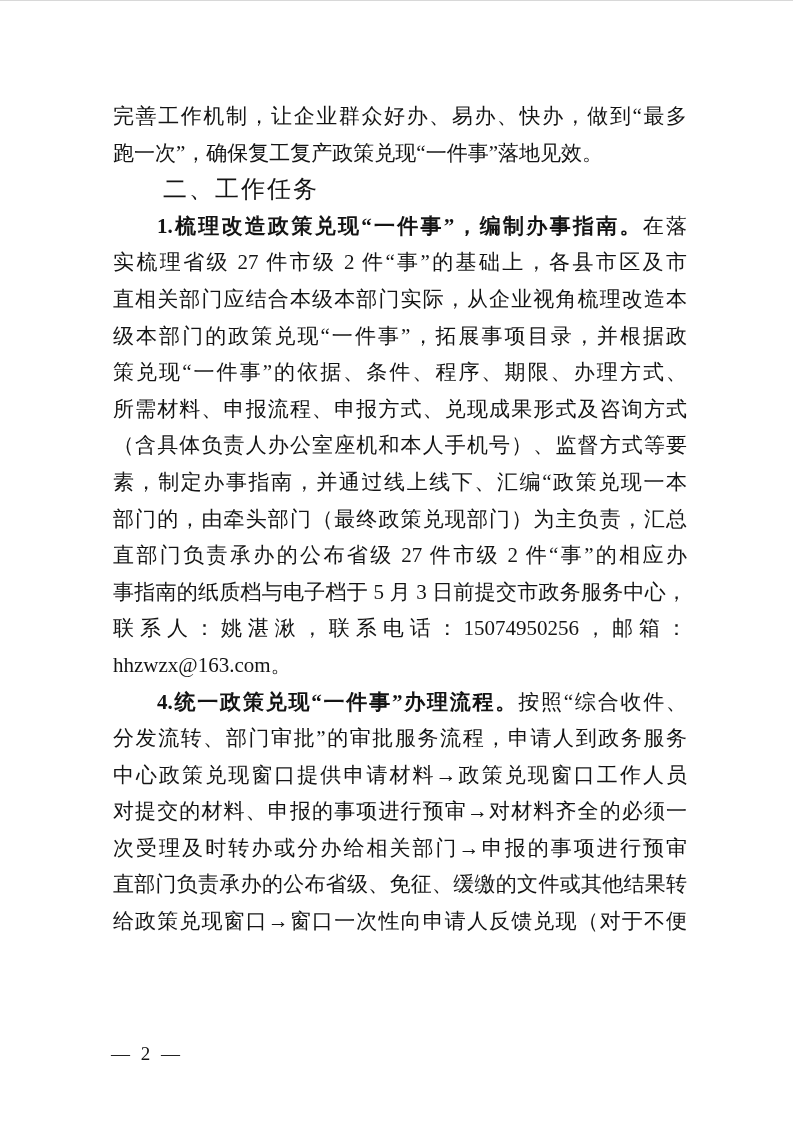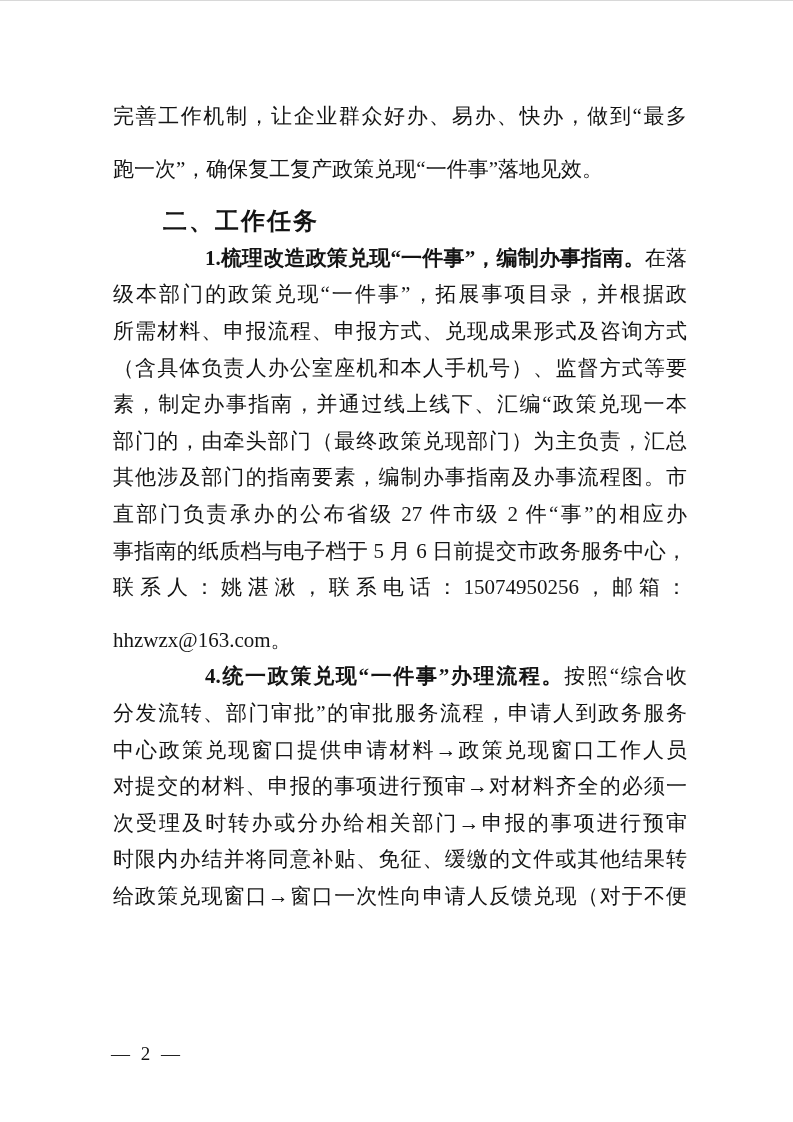--- a/index.html
+++ b/index.html
@@ -28,35 +28,33 @@
     line-height: 36.6px;
     height: 36.6px;
     overflow: hidden;
     text-align: justify;
     text-align-last: justify;
     text-justify: inter-character;
     white-space: pre-wrap;
   }
   .line.left-last {
     text-align-last: left;
-    margin-top: 16px;
   }
   .line.indent {
     text-indent: 44px;
   }
   .line.heading-line {
     font-family: "Liberation Sans", "DejaVu Sans", sans-serif;
-    font-weight: bold;
+    font-weight: normal;
     font-size: 24px;
     text-indent: 50px;
     letter-spacing: 2px;
   }
   .lead {
     font-weight: bold;
-    margin-left: 48px;
   }
   .page-number {
     position: absolute;
     left: 111px;
     top: 1042px;
     font-size: 19px;
     letter-spacing: 3px;
     color: #141414;
   }
 </style>
@@ -65,35 +63,37 @@
 
 <div class="page">
   <div class="text-block">
 
     <div class="line">完善工作机制，让企业群众好办、易办、快办，做到“最多</div>
     <div class="line left-last">跑一次”，确保复工复产政策兑现“一件事”落地见效。</div>
 
     <div class="line heading-line left-last">二、工作任务</div>
 
     <div class="line indent"><span class="lead">1.梳理改造政策兑现“一件事”，编制办事指南。</span><span>在落</span></div>
+    <div class="line">实梳理省级 27 件市级 2 件“事”的基础上，各县市区及市</div>
+    <div class="line">直相关部门应结合本级本部门实际，从企业视角梳理改造本</div>
     <div class="line">级本部门的政策兑现“一件事”，拓展事项目录，并根据政</div>
+    <div class="line">策兑现“一件事”的依据、条件、程序、期限、办理方式、</div>
     <div class="line">所需材料、申报流程、申报方式、兑现成果形式及咨询方式</div>
     <div class="line">（含具体负责人办公室座机和本人手机号）、监督方式等要</div>
     <div class="line">素，制定办事指南，并通过线上线下、汇编“政策兑现一本</div>
     <div class="line">部门的，由牵头部门（最终政策兑现部门）为主负责，汇总</div>
-    <div class="line">其他涉及部门的指南要素，编制办事指南及办事流程图。市</div>
     <div class="line">直部门负责承办的公布省级 27 件市级 2 件“事”的相应办</div>
-    <div class="line">事指南的纸质档与电子档于 5 月 6 日前提交市政务服务中心，</div>
+    <div class="line">事指南的纸质档与电子档于 5 月 3 日前提交市政务服务中心，</div>
     <div class="line">联系人：姚湛湫，联系电话：15074950256，邮箱：</div>
     <div class="line left-last">hhzwzx@163.com。</div>
 
     <div class="line indent"><span class="lead">4.统一政策兑现“一件事”办理流程。</span><span>按照“综合收件、</span></div>
     <div class="line">分发流转、部门审批”的审批服务流程，申请人到政务服务</div>
     <div class="line">中心政策兑现窗口提供申请材料→政策兑现窗口工作人员</div>
     <div class="line">对提交的材料、申报的事项进行预审→对材料齐全的必须一</div>
     <div class="line">次受理及时转办或分办给相关部门→申报的事项进行预审</div>
-    <div class="line">时限内办结并将同意补贴、免征、缓缴的文件或其他结果转</div>
+    <div class="line">直部门负责承办的公布省级、免征、缓缴的文件或其他结果转</div>
     <div class="line">给政策兑现窗口→窗口一次性向申请人反馈兑现（对于不便</div>
 
   </div>
 
   <div class="page-number">— 2 —</div>
 </div>
 
 </body></html>

